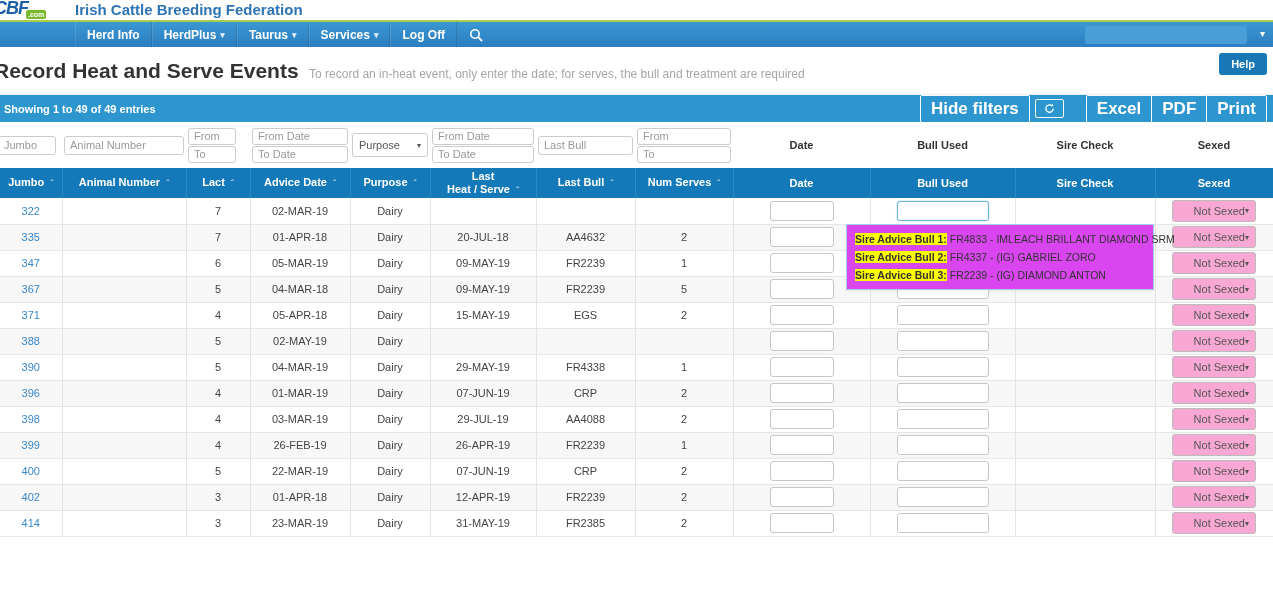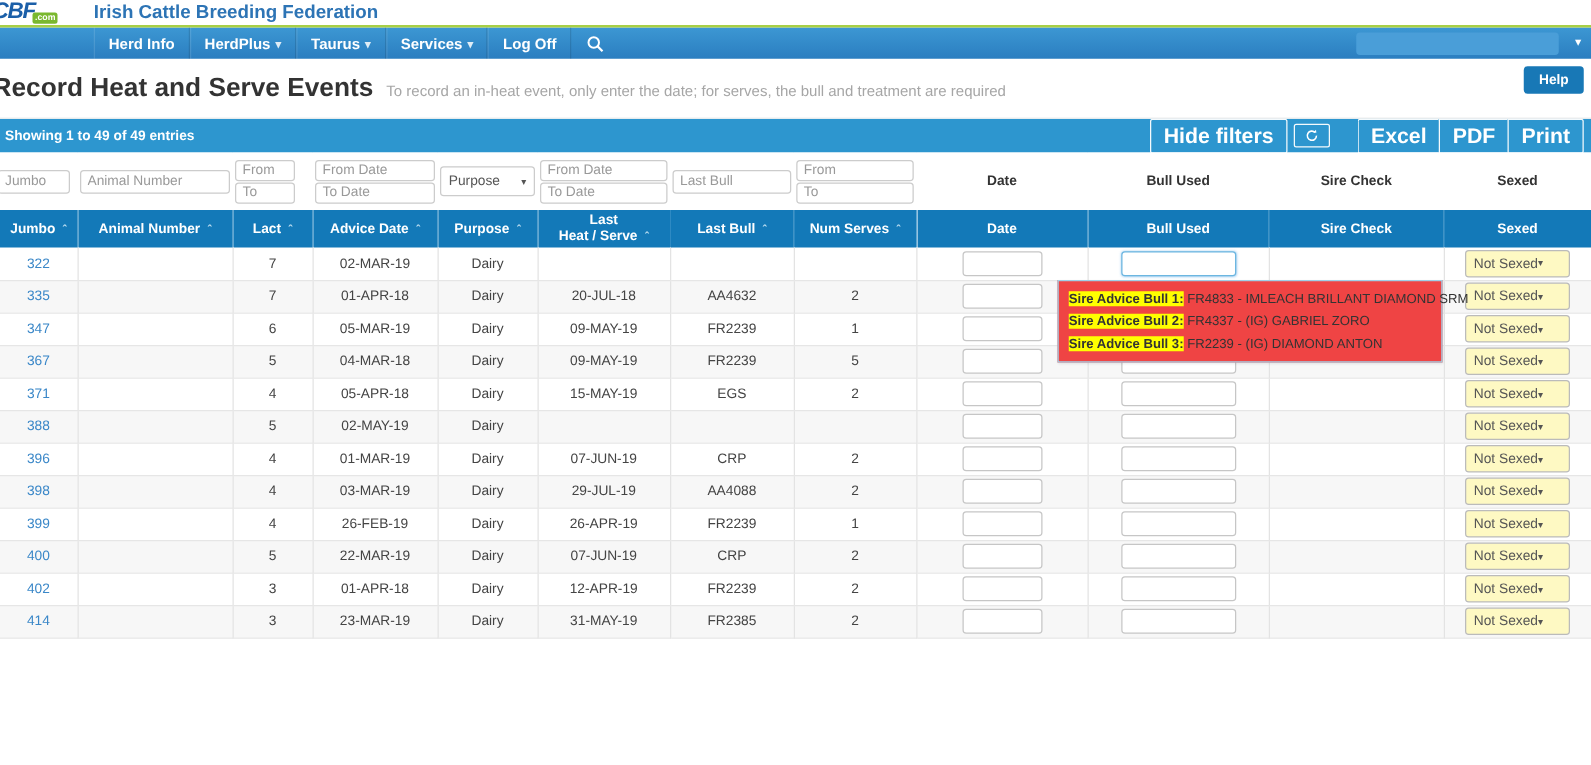--- a/index.html
+++ b/index.html
@@ -67,26 +67,26 @@
   tbody td { height:26px; font-size:11px; color:#444; text-align:center; vertical-align:middle;
     border-right:1px solid #e3e3e3; border-bottom:1px solid #e6e6e6; background:#fff; }
   tbody tr:nth-child(even) td { background:#f7f7f7; }
   .jumbo-link { color:#3a87c8; text-decoration:none; cursor:pointer; }
   .cell-input { border:1px solid #c6c6c6; border-radius:3px; height:20px; font-size:11px; padding:0 4px;
     background:#fff; font-family:"Liberation Sans",sans-serif; }
   .date-input { width:64px; }
   .bull-input { width:92px; }
   .bull-input.focused { border-color:#6cb6e0; outline:none; box-shadow:0 0 2px rgba(102,175,233,.6); }
   .sexed-select { width:84px; height:22px; margin:0 auto; border:1px solid #bbb; border-radius:3px;
-    background:#fef9c3; display:flex; align-items:center; justify-content:flex-start; padding:0 6px;
+    background:#f9a8d4; display:flex; align-items:center; justify-content:flex-end; padding:0 6px;
     color:#555; font-size:11px; cursor:pointer; }
   .sel-caret { font-size:8px; color:#555; }
 
   
-  .sire-tooltip { position:absolute; left:846px; top:224px; width:308px; background:#ef4444;
+  .sire-tooltip { position:absolute; left:846px; top:224px; width:308px; background:#d946ef;
     border:1px solid #9fd0e8; padding:5px 8px; z-index:5; box-shadow:0 1px 2px rgba(0,0,0,.08); }
   .sire-line { font-size:10.5px; color:#333; line-height:18px; white-space:nowrap; }
   .sire-label { background:#ffff00; font-weight:bold; }
 
   .search-svg, .refresh-svg { display:block; }
 </style>
 </head>
 <body>
 
 <div class="top-strip">
@@ -329,20 +329,39 @@
     <td><input class="cell-input bull-input" style=""></td>
     <td></td>
     <td>
       <div class="sexed-select">
         <span>Not Sexed</span>
         <span class="sel-caret">▾</span>
       </div>
     </td>
   </tr>
 
+  <tr>
+    <td><a class="jumbo-link">390</a></td>
+    <td></td>
+    <td>5</td>
+    <td>04-MAR-19</td>
+    <td>Dairy</td>
+    <td>29-MAY-19</td>
+    <td>FR4338</td>
+    <td>1</td>
+    <td><input class="cell-input date-input" style=""></td>
+    <td><input class="cell-input bull-input" style=""></td>
+    <td></td>
+    <td>
+      <div class="sexed-select">
+        <span>Not Sexed</span>
+        <span class="sel-caret">▾</span>
+      </div>
+    </td>
+  </tr>
 
   <tr>
     <td><a class="jumbo-link">396</a></td>
     <td></td>
     <td>4</td>
     <td>01-MAR-19</td>
     <td>Dairy</td>
     <td>07-JUN-19</td>
     <td>CRP</td>
     <td>2</td>

